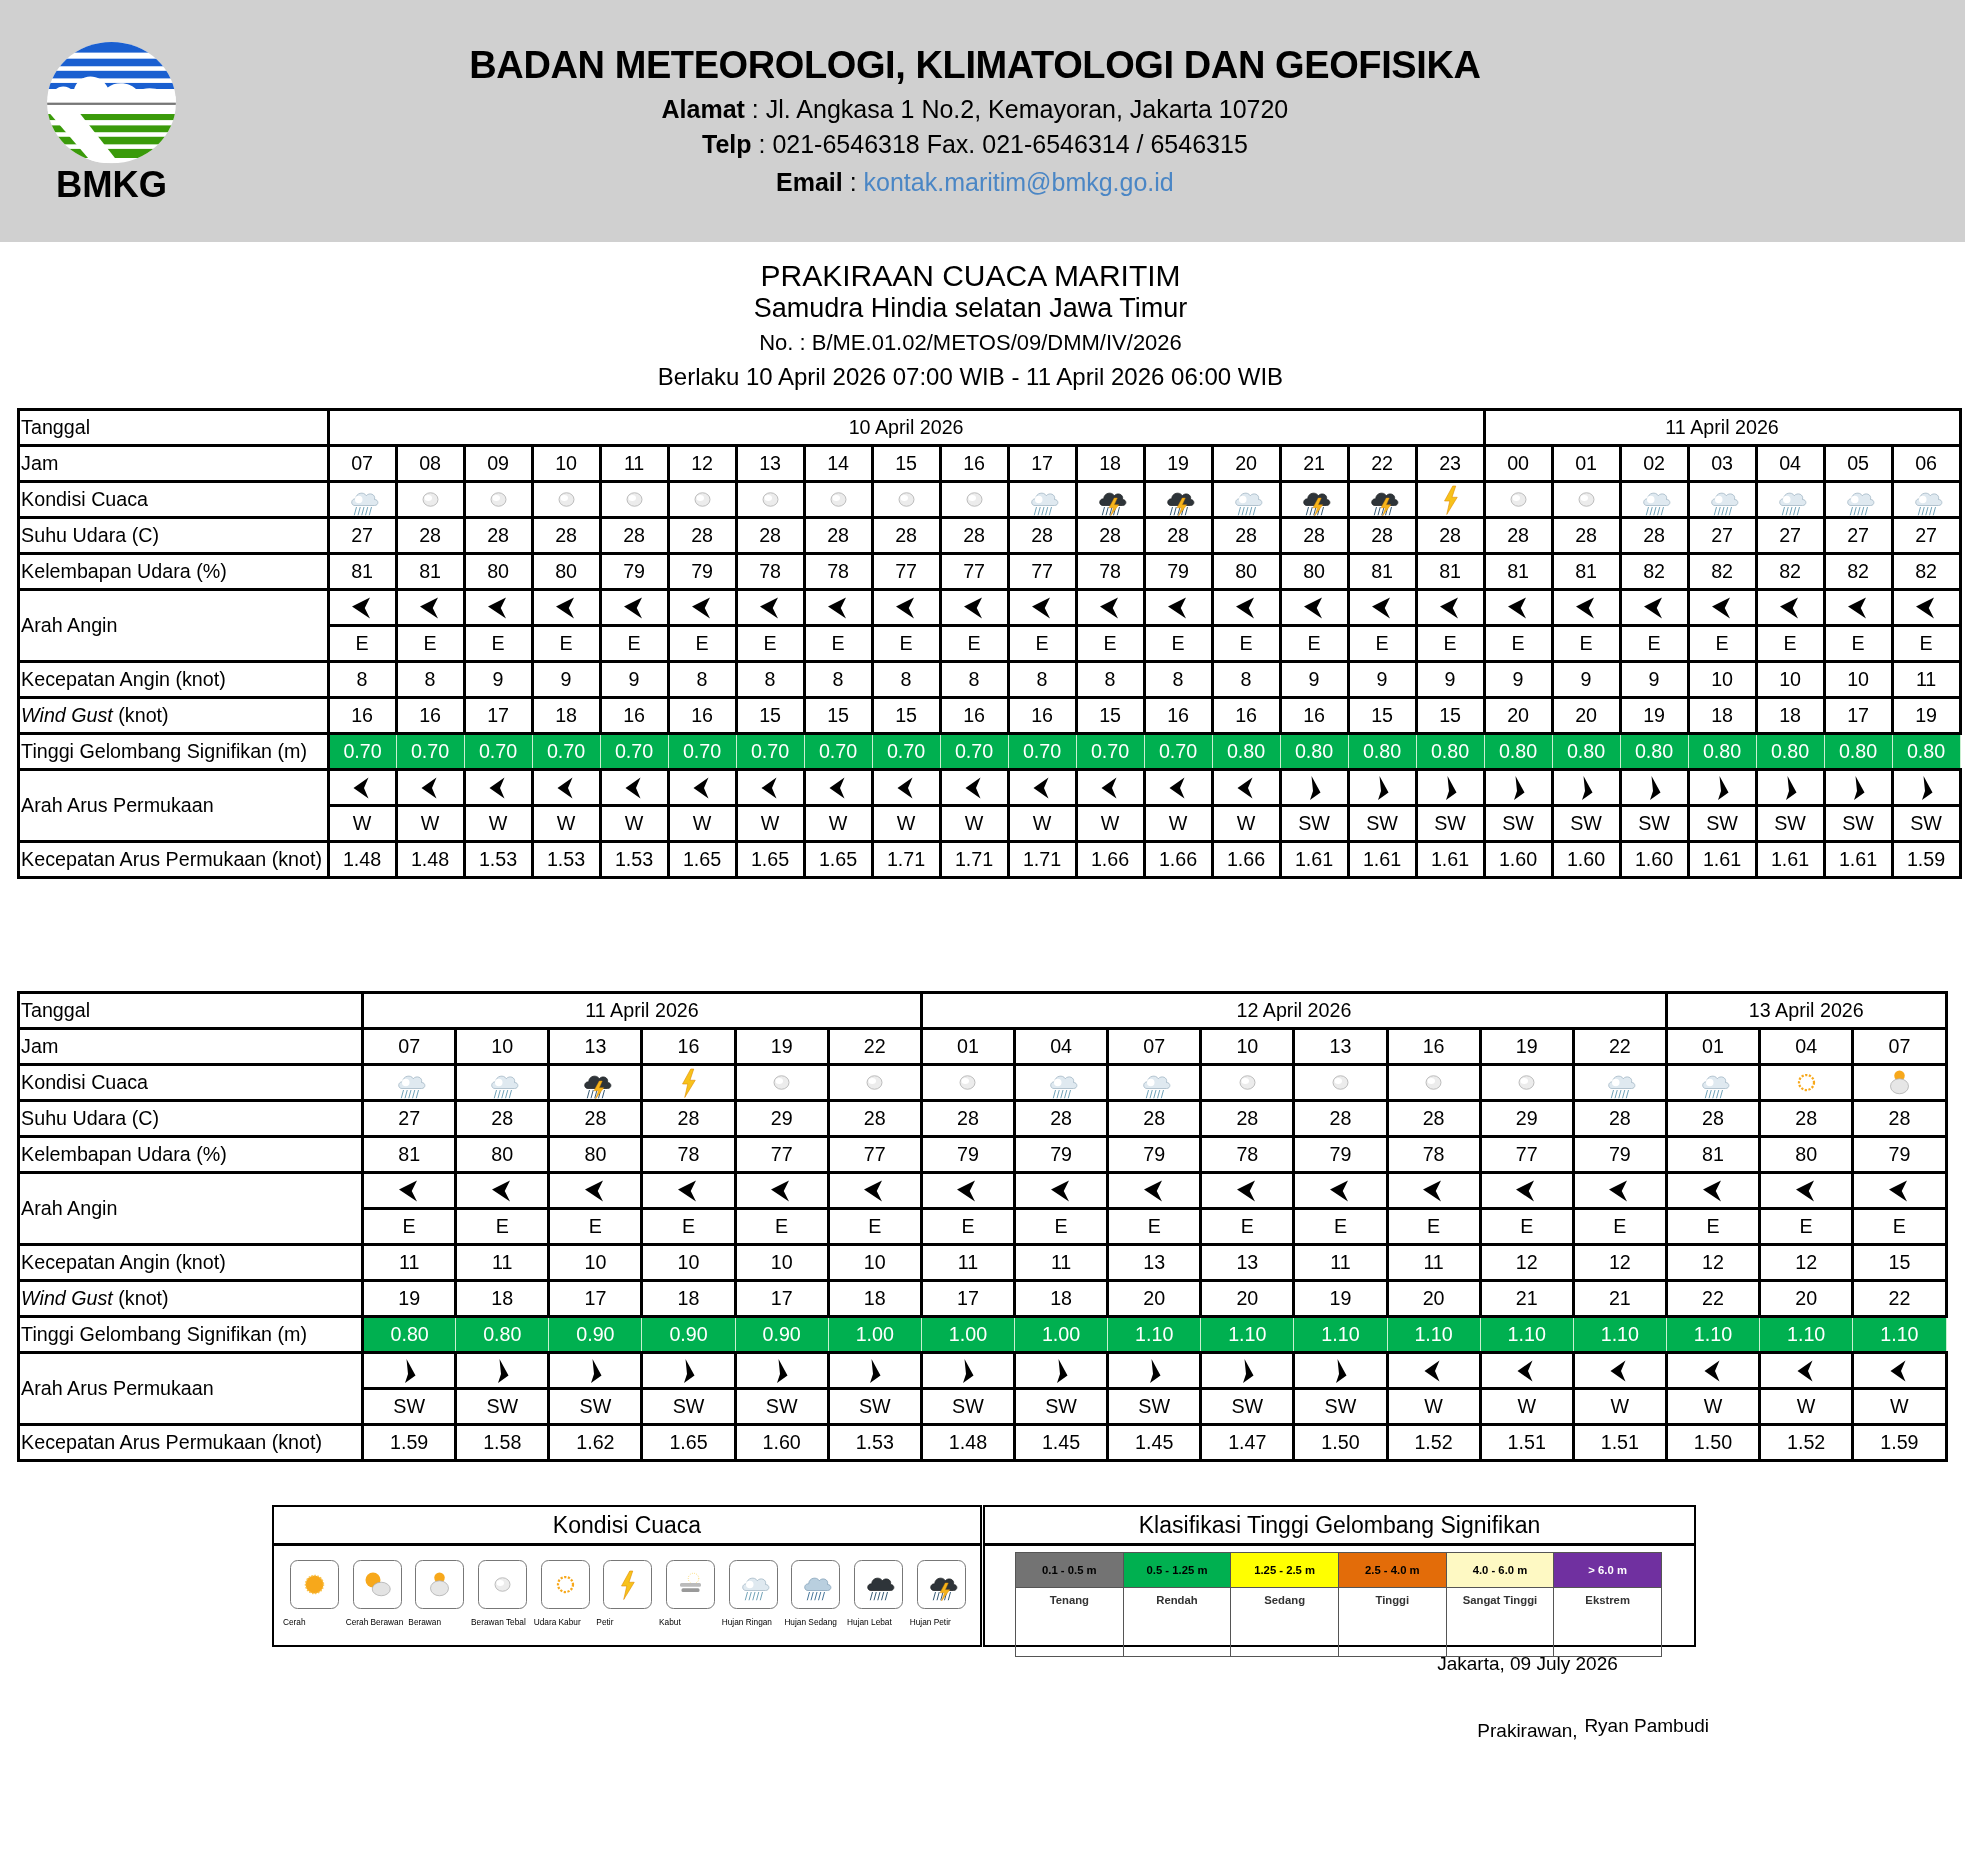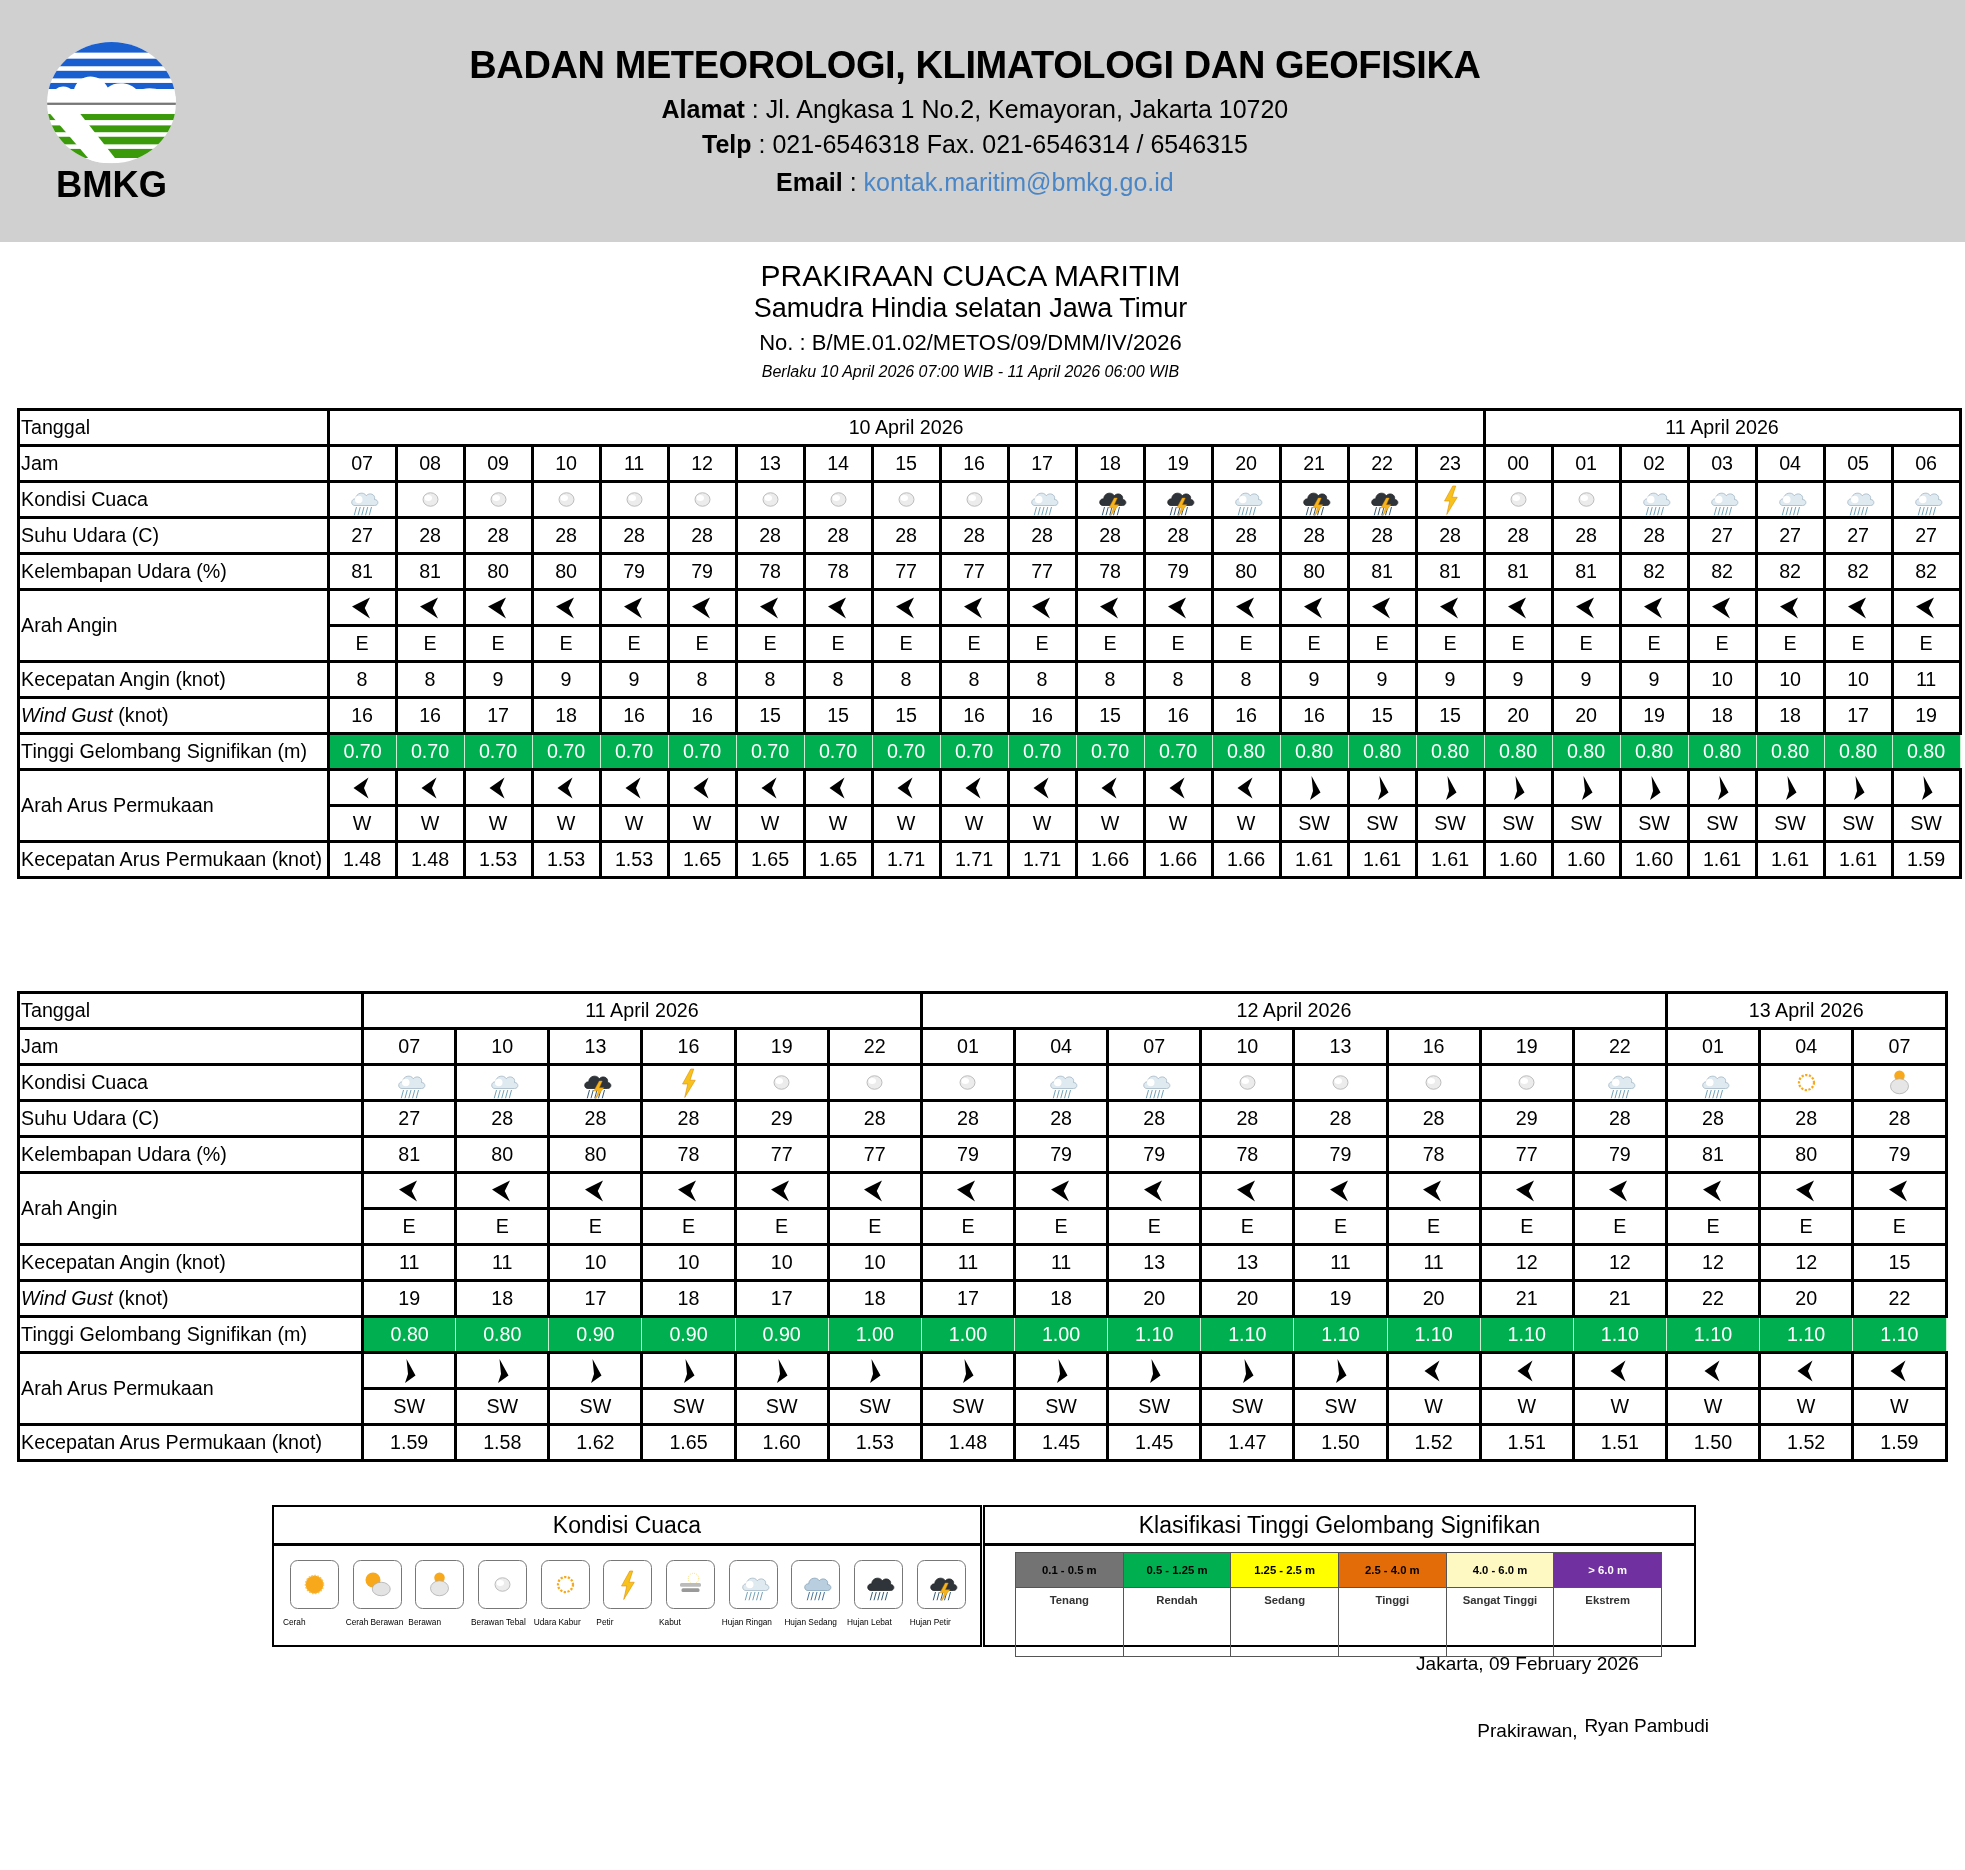--- a/index.html
+++ b/index.html
@@ -11,21 +11,21 @@
   .hl{font-size:25px;}
   .hl b{font-weight:bold;}
   .hl1{top:95px;left:-7.6px;}
   .hl2{top:130px;left:-7.6px;}
   .hl3{top:168px;left:-7.6px;}
   .mail{color:#4a86c5;}
   .titles div{position:absolute;left:0;width:1941px;text-align:center;}
   .t1{top:259px;font-size:30px;}
   .t2{top:293px;font-size:27px;}
   .t3{top:330px;font-size:22px;}
-  .t4{top:363px;font-size:16px;font-style:italic;}
+  .t4{top:363px;font-size:24px;}
   table.fc{position:absolute;border-collapse:collapse;table-layout:fixed;}
   table.fc td{border:3px solid #000;text-align:center;font-size:19.7px;padding:0;height:33px;white-space:nowrap;overflow:visible;}
   table.fc td.lbl{text-align:left;padding-left:1.5px;font-size:19.7px;}
   table.fc td.wave{background:#00b050;color:#fff;border-left:0.8px solid #c8f0d0;border-right:0.8px solid #c8f0d0;}
   .t1tbl{left:16.6px;top:408px;width:1931px;}
   .t2tbl{left:16.6px;top:991px;width:1931px;}
   .arrow{display:inline-block;width:33px;height:30px;vertical-align:middle;}
   .wx{display:inline-block;width:33px;height:33px;vertical-align:middle;}
   .lbl2{line-height:21px;white-space:normal !important;}
   .legend{position:absolute;left:272px;top:1505px;width:1422px;height:140px;}
@@ -1225,16 +1225,16 @@
             <td>Sedang</td>
             <td>Tinggi</td>
             <td>Sangat Tinggi</td>
             <td>Ekstrem</td>
           </tr>
         </tbody>
       </table>
   </div>
 </div>
 
-<div class="sig" style="top:1653px;">Jakarta, 09 February 2026</div>
+<div class="sig" style="top:1653px;">Jakarta, 09 July 2026</div>
 <div class="sig" style="top:1684px;margin-top:36px;">Prakirawan,</div>
 <div class="sig" style="top:1715px;text-align:right;">Ryan Pambudi</div>
 
 
 </body></html>

